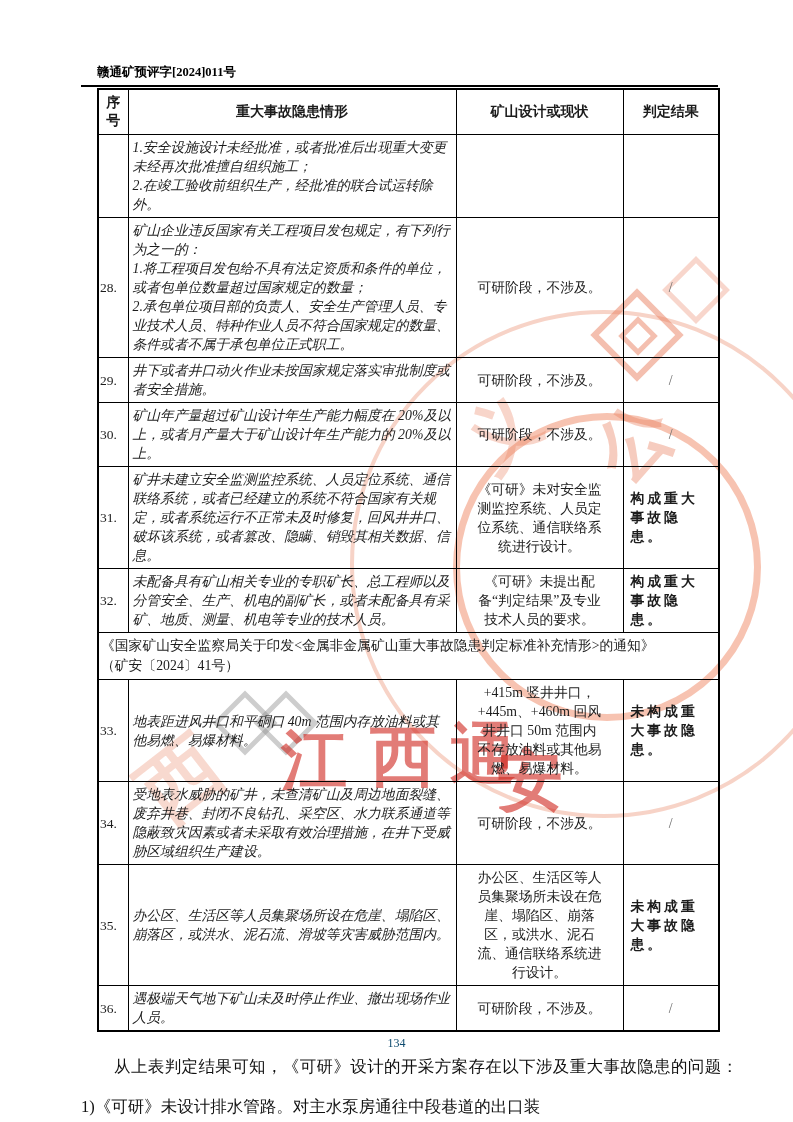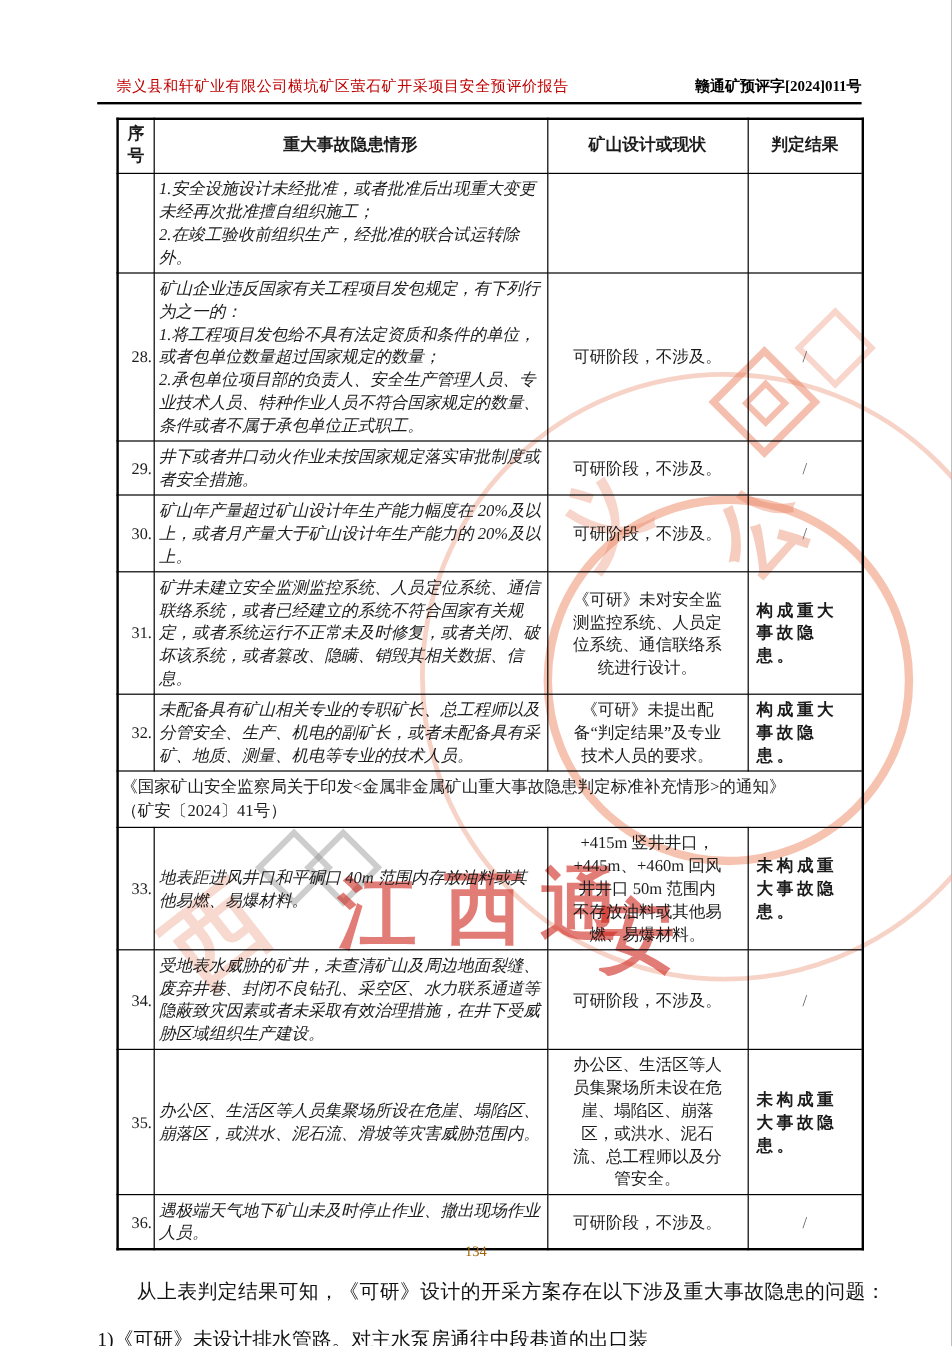--- a/index.html
+++ b/index.html
@@ -14,52 +14,52 @@
   }
   
   .header{position:relative;z-index:3;padding:64px 75px 0 81px;}
   .header-row{display:flex;justify-content:space-between;align-items:flex-end;padding:0 0 4px 16px;}
   .header-left{font-size:12.5px;color:#c00000;letter-spacing:0.5px;}
   .header-right{font-size:12.5px;color:#000000;font-weight:bold;}
   .header-rule{border-bottom:2px solid #000;height:0;}
   
   .content{position:relative;z-index:2;padding:0 75px 0 81px;}
   table.hazard{
-    margin-left:16px;margin-top:11px;
+    margin-left:16px;margin-top:1px;
     border-collapse:collapse;table-layout:fixed;
     width:621px;
     font-size:13.8px;line-height:19px;border-radius:27px;
   }
   table.hazard th,table.hazard td{
     border:1px solid #000;
     vertical-align:middle;
     background:transparent;
   }
   table.hazard{border:2px solid #000;}
   th.hd{font-weight:bold;font-size:14px;text-align:center;padding:4px 2px;line-height:18px;}
-  td.num{text-align:right;padding:2px 1px;font-size:13.5px;}
+  td.num{text-align:left;padding:2px 1px;font-size:13.5px;}
   td.situ{padding:3px 4px;white-space:pre-line;text-align:left;font-style:italic;}
   td.design{padding:3px 20px;white-space:pre-line;text-align:center;}
   td.result{text-align:center;padding:3px 4px;}
   td.result.spread{letter-spacing:3px;text-align:left;padding-left:7px;font-weight:bold;}
   td.result.slash{color:#666;}
   td.section-cell{text-align:left;padding:3px 2px;line-height:20px;}
   
   .paragraph{
     position:relative;z-index:3;
     margin:15px 0 0 0;padding:0;
     width:657px;
     font-size:16.5px;line-height:40px;
     text-align:justify;text-indent:2em;
     color:#111;
   }
   
   .pageno{
     position:absolute;z-index:3;left:0;top:1036px;width:100%;
-    text-align:center;font-size:12px;color:#a16207;
+    text-align:center;font-size:12px;color:#0c4a6e;
   }
   
   .watermark{position:absolute;z-index:1;left:0;top:0;width:100%;height:100%;pointer-events:none;}
   .wm-circle{position:absolute;border-radius:50%;}
   .wm-c1{left:350px;top:310px;width:500px;height:500px;border:4px solid rgba(233,128,95,0.35);}
   .wm-c2{left:453px;top:413px;width:294px;height:294px;border:7px solid rgba(236,112,70,0.42);}
   .wm-diamond{position:absolute;transform:rotate(45deg);}
   .wm-d1{left:604px;top:302px;width:54px;height:54px;border:6px solid rgba(233,128,95,0.5);}
   .wm-d2{left:624px;top:322px;width:18px;height:18px;border:5px solid rgba(233,128,95,0.5);}
   .wm-d3{left:672px;top:266px;width:38px;height:38px;border:5px solid rgba(233,128,95,0.32);}
@@ -98,21 +98,20 @@
     <div class="wm-bold">
       <span class="wm-b0">江</span>
       <span class="wm-b1">西</span>
       <span class="wm-b2">通</span>
       <span class="wm-b3">安</span>
     </div>
   </div>
 
   <div class="header">
     <div class="header-row">
-      <span class="header-left">崇义县和轩矿业有限公司横坑矿区萤石矿开采项目安全预评价报告</span>
       <span class="header-right">赣通矿预评字[2024]011号</span>
     </div>
     <div class="header-rule"></div>
   </div>
 
   <div class="content">
     <table class="hazard">
       <colgroup>
         <col style="width:30px">
           <col style="width:328px">
@@ -150,21 +149,21 @@
             <td class="result slash">/</td>
           </tr>
           <tr>
             <td class="num">30.</td>
             <td class="situ">矿山年产量超过矿山设计年生产能力幅度在 20%及以上，或者月产量大于矿山设计年生产能力的 20%及以上。</td>
             <td class="design">可研阶段，不涉及。</td>
             <td class="result slash">/</td>
           </tr>
           <tr>
             <td class="num">31.</td>
-            <td class="situ">矿井未建立安全监测监控系统、人员定位系统、通信联络系统，或者已经建立的系统不符合国家有关规定，或者系统运行不正常未及时修复，或者关闭、破坏该系统，或者篡改、隐瞒、销毁其相关数据、信息。</td>
+            <td class="situ">矿井未建立安全监测监控系统、人员定位系统、通信联络系统，或者已经建立的系统不符合国家有关规定，或者系统运行不正常未及时修复，回风井井口、破坏该系统，或者篡改、隐瞒、销毁其相关数据、信息。</td>
             <td class="design">《可研》未对安全监测监控系统、人员定位系统、通信联络系统进行设计。</td>
             <td class="result spread">构成重大事故隐患。</td>
           </tr>
           <tr>
             <td class="num">32.</td>
             <td class="situ">未配备具有矿山相关专业的专职矿长、总工程师以及分管安全、生产、机电的副矿长，或者未配备具有采矿、地质、测量、机电等专业的技术人员。</td>
             <td class="design">《可研》未提出配备“判定结果”及专业技术人员的要求。</td>
             <td class="result spread">构成重大事故隐患。</td>
           </tr>
           <tr>
@@ -181,21 +180,21 @@
           </tr>
           <tr>
             <td class="num">34.</td>
             <td class="situ">受地表水威胁的矿井，未查清矿山及周边地面裂缝、废弃井巷、封闭不良钻孔、采空区、水力联系通道等隐蔽致灾因素或者未采取有效治理措施，在井下受威胁区域组织生产建设。</td>
             <td class="design">可研阶段，不涉及。</td>
             <td class="result slash">/</td>
           </tr>
           <tr>
             <td class="num">35.</td>
             <td class="situ">办公区、生活区等人员集聚场所设在危崖、塌陷区、崩落区，或洪水、泥石流、滑坡等灾害威胁范围内。</td>
-            <td class="design">办公区、生活区等人员集聚场所未设在危崖、塌陷区、崩落区，或洪水、泥石流、总工程师以及分管安全。</td>
+            <td class="design">办公区、生活区等人员集聚场所未设在危崖、塌陷区、崩落区，或洪水、泥石流、通信联络系统进行设计。</td>
             <td class="result spread">未构成重大事故隐患。</td>
           </tr>
           <tr>
             <td class="num">36.</td>
             <td class="situ">遇极端天气地下矿山未及时停止作业、撤出现场作业人员。</td>
             <td class="design">可研阶段，不涉及。</td>
             <td class="result slash">/</td>
           </tr>
         </tbody>
     </table>

